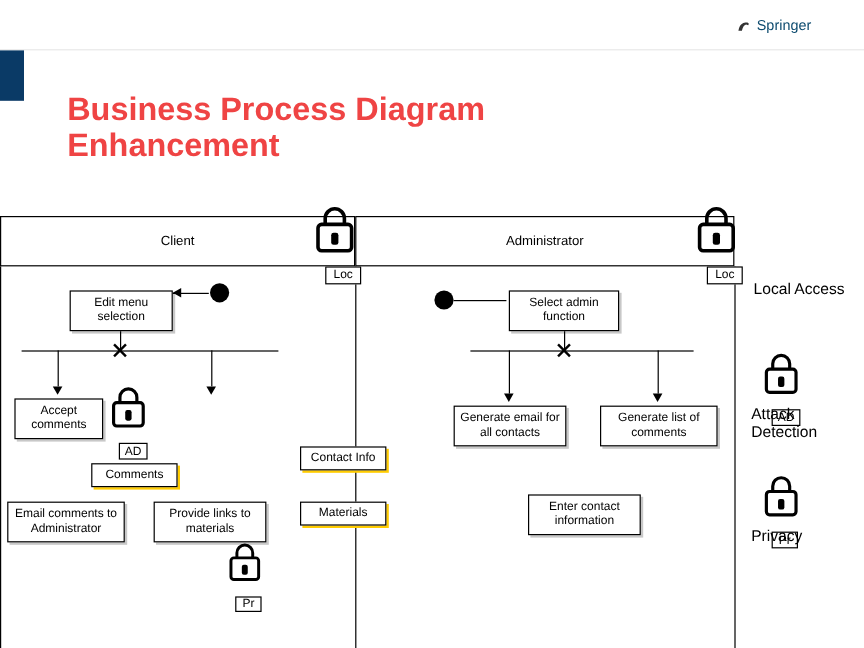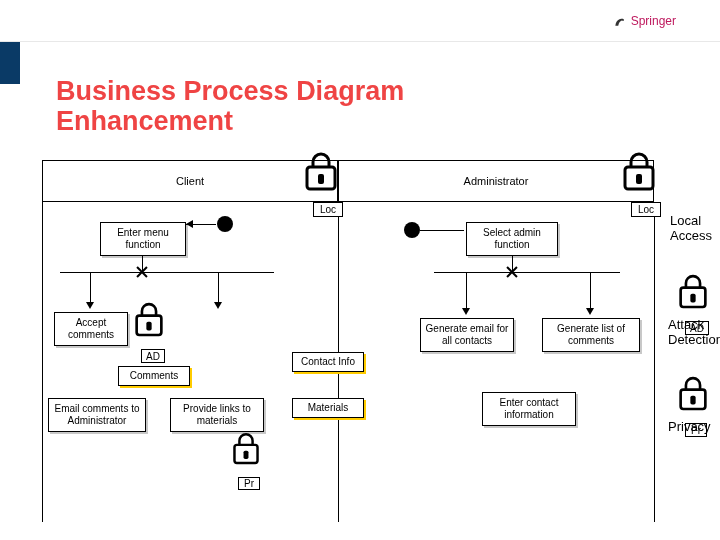--- a/index.html
+++ b/index.html
@@ -20,42 +20,41 @@
     color: #5a5a5a;
     border-bottom: 1px solid #e8e8e8;
   }
   .logo {
     margin-left: auto;
     display: flex;
     align-items: center;
     gap: 4px;
   }
   .logo svg { width: 14px; height: 14px; }
-  .logo-text { font-size: 12px; color: #be185d; }
+  .logo-text { font-size: 12px; color: #0c4a6e; }
   .accent {
     position: absolute;
     left: 0; top: 42px;
     width: 20px; height: 42px;
     background: #0a3a66;
   }
   .title {
     position: absolute;
     left: 56px; top: 76px;
     font-size: 27px;
     font-weight: 700;
     line-height: 1.12;
     color: #ef4444;
   }
   .diagram {
     position: absolute;
     left: 0;
-    top: 160px;
+    top: 180px;
     width: 720px;
     height: 320px;
-    padding-left: 42px;
   }
   .diagram-inner { position: relative; width: 100%; height: 100%; }
   .lanehdr {
     position: absolute;
     top: 0; height: 42px;
     border: 1px solid #000;
     background: #fff;
     display: flex;
     align-items: center;
     justify-content: center;
@@ -185,21 +184,21 @@
           <path fill="none" stroke="#000" stroke-width="3" d="M9 15 v-5 a8 8 0 0 1 16 0 v5"></path>
           <rect x="3" y="15" width="28" height="22" rx="3" fill="#fff" stroke="#000" stroke-width="3"></rect>
           <rect x="14" y="22" width="6" height="10" rx="2" fill="#000"></rect>
         </svg>
   </div>
   <div class="locklabel" style="left:589px; top:18px; width:30px; height:15px">Loc</div>
 
   <div class="startdot" style="left:175px; top:56px"></div>
   <div class="startdot" style="left:362px; top:62px"></div>
 
-  <div class="box task" style="left:58px; top:62px; width:86px; height:34px">Enter menu function</div>
+  <div class="box task" style="left:58px; top:62px; width:86px; height:34px">Edit menu selection</div>
 
   <div class="box task" style="left:12px; top:152px; width:74px; height:34px">Accept comments</div>
 
   <div class="box dobj" style="left:76px; top:206px; width:72px; height:20px">Comments</div>
   <div class="box dobj" style="left:250px; top:192px; width:72px; height:20px">Contact Info</div>
   <div class="box dobj" style="left:250px; top:238px; width:72px; height:20px">Materials</div>
 
   <div class="box task" style="left:6px; top:238px; width:98px; height:34px">Email comments to Administrator</div>
   <div class="box task" style="left:128px; top:238px; width:94px; height:34px">Provide links to materials</div>
 

